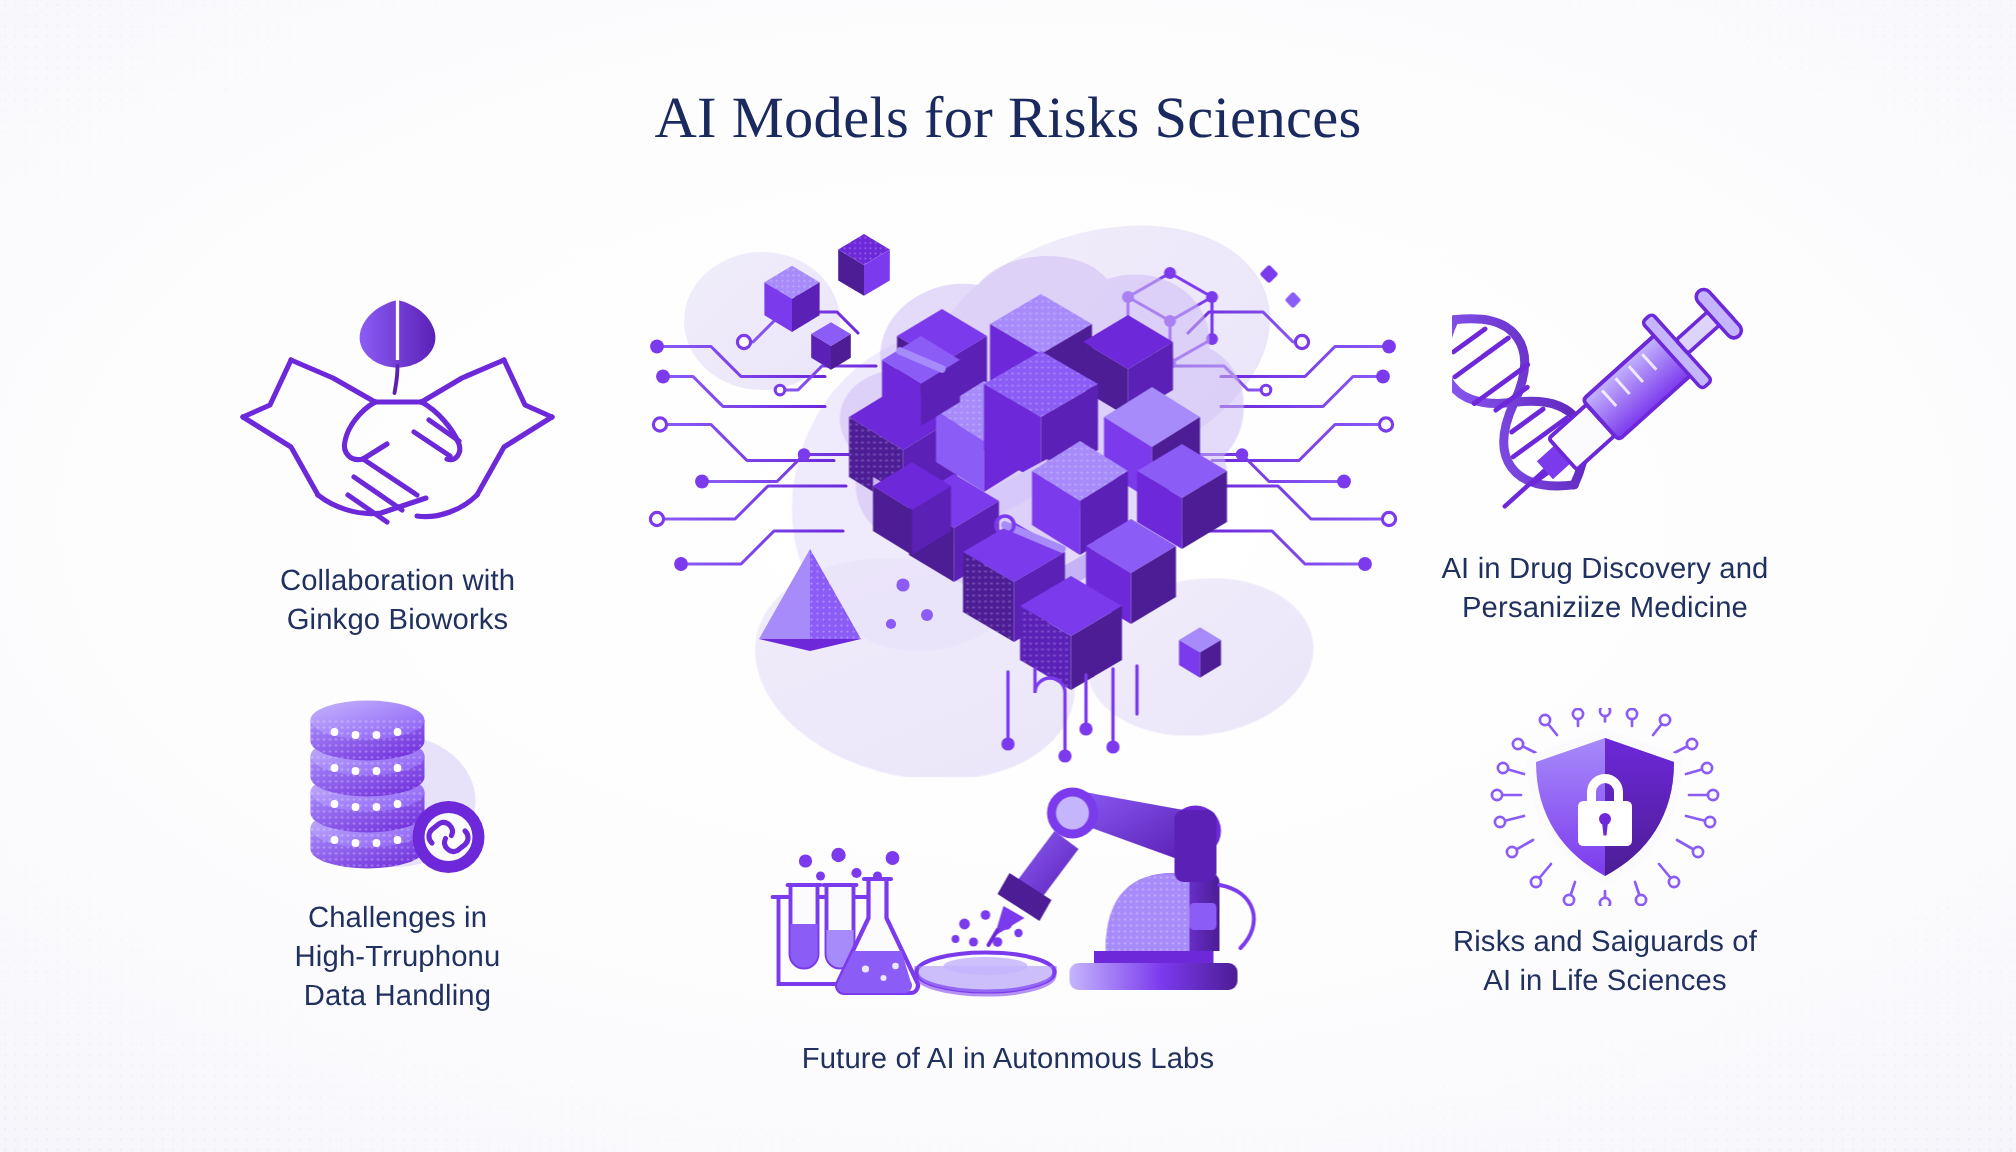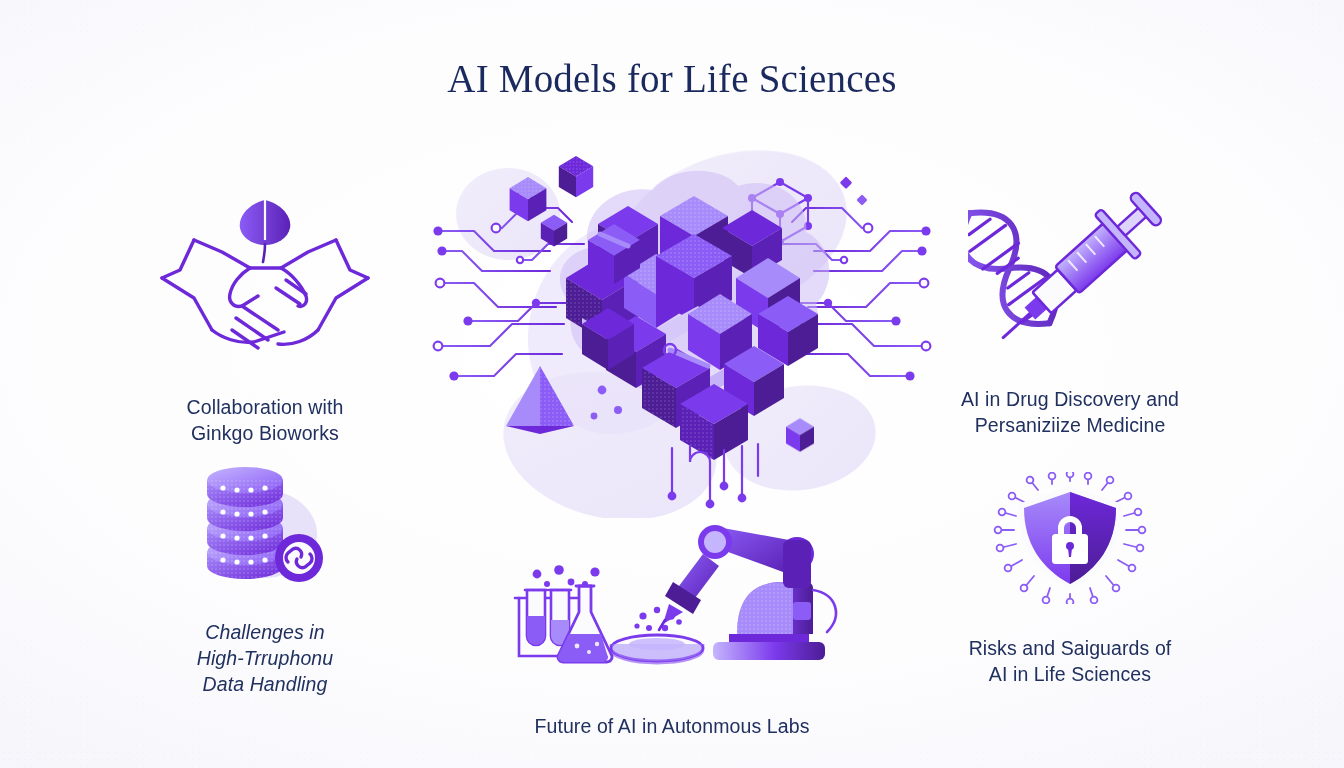--- a/index.html
+++ b/index.html
@@ -29,21 +29,21 @@
     position:absolute;left:0;right:0;top:58px;
     text-align:center;
     font-family:"Liberation Serif", serif;
     font-size:39px;line-height:1.1;
     color:#1b2a5e;
     letter-spacing:.2px;
     white-space:nowrap;
   }
 
   
-  .node{position:absolute;display:flex;flex-direction:column;align-items:center;gap:20px;}
+  .node{position:absolute;display:flex;flex-direction:column;align-items:center;}
   .node .art{display:block;}
   .cap{
     margin-top:10px;
     text-align:center;
     color:#20305f;
     font-size:19.5px;
     line-height:1.33;
     font-weight:400;
     white-space:pre-line;
     letter-spacing:.1px;
@@ -52,30 +52,30 @@
   
   #n-collab  {left:140px; top:190px; width:250px;}
   #n-data    {left:140px; top:448px; width:250px;}
   #n-drug    {left:940px; top:180px; width:260px;}
   #n-risk    {left:940px; top:472px; width:260px;}
   #n-labs    {left:497px; top:520px; width:350px;}
   #n-brain   {left:432px; top:128px; width:500px;}
 
   #n-drug .cap, #n-risk .cap{margin-top:12px;}
   #n-labs .cap{margin-top:22px;}
-  #n-data .cap{margin-top:12px;font-style:italic;}
+  #n-data .cap{margin-top:12px;}
 </style>
 </head>
 <body>
 
 <div id="stage">
 
   <div id="grain"></div>
 
-  <div id="title">AI Models for Life Sciences</div>
+  <div id="title">AI Models for Risks Sciences</div>
 
   <div class="node" id="n-brain">
     <svg class="art" width="500" height="390" viewBox="0 0 500 390" xmlns="http://www.w3.org/2000/svg">
       <defs>
         <linearGradient id="bgA" x1="0" y1="0" x2="1" y2="1">
           <stop offset="0" stop-color="#efebfb"></stop>
             <stop offset="1" stop-color="#e7e1f8"></stop>
         </linearGradient>
         <pattern id="dots" width="4" height="4" patternUnits="userSpaceOnUse">
           <circle cx="1" cy="1" r="0.75" fill="#ffffff" opacity="0.30"></circle>

